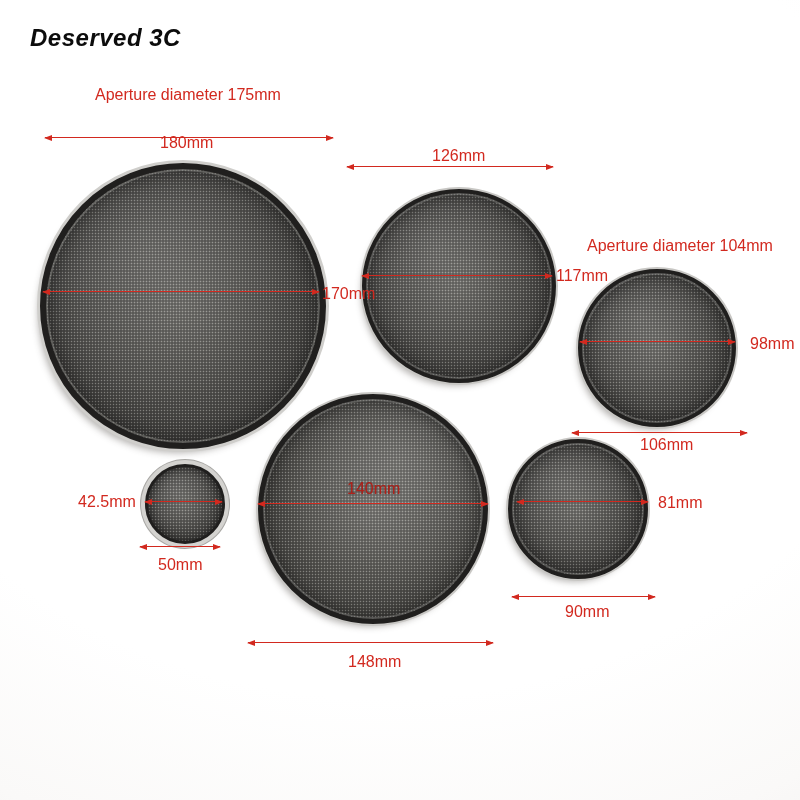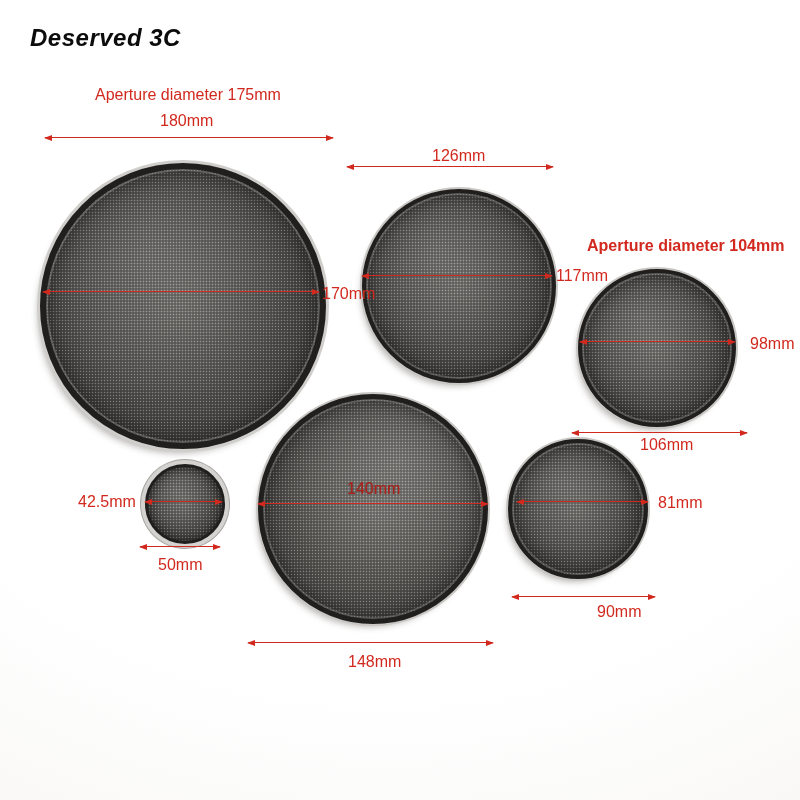--- a/index.html
+++ b/index.html
@@ -55,42 +55,42 @@
   .on-mesh{color:rgba(187,26,18,.88);text-shadow:0 0 1px rgba(40,0,0,.35);}
   
   .dim{position:absolute;height:0;border-top:1.5px solid var(--red,#d2291f);z-index:3;}
   .dim::before,.dim::after{
     content:"";position:absolute;top:-3.2px;width:0;height:0;
     border-top:3.5px solid transparent;border-bottom:3.5px solid transparent;
   }
   .dim::before{left:-1px;border-right:8px solid var(--red,#d2291f);}
   .dim::after{right:-1px;border-left:8px solid var(--red,#d2291f);}
   
-  .l-ap1{left:95px;top:86px;}   .l-out1{left:160px;top:112px;}
+  .l-ap1{left:95px;top:86px;}   .l-out1{left:160px;top:134px;}
   .a-out1{left:45px;top:137px;width:288px;}
   .l-in1{left:322px;top:285px;} .a-in1{left:43px;top:291px;width:276px;}
   
   .l-ap2{left:380px;top:111px;} .l-out2{left:432px;top:147px;}
   .a-out2{left:347px;top:166px;width:206px;}
   .l-in2{left:556px;top:267px;text-align:right;} .a-in2{left:362px;top:275px;width:190px;}
   
-  .l-ap3{left:587px;top:237px;font-weight:bold;} .l-in3{left:750px;top:335px;}
+  .l-ap3{left:587px;top:237px;} .l-in3{left:750px;top:335px;}
   .a-in3{left:580px;top:341px;width:155px;}
   .l-out3{left:640px;top:436px;} .a-out3{left:572px;top:432px;width:175px;}
   
   .l-in4{left:78px;top:493px;}  .a-in4{left:145px;top:501px;width:77px;}
   .l-out4{left:158px;top:556px;}.a-out4{left:140px;top:546px;width:80px;}
   .l-ap4{left:85px;top:579px;}
   
   .l-in5{left:347px;top:480px;text-align:center;} .a-in5{left:258px;top:503px;width:230px;}
   .l-out5{left:348px;top:653px;}.a-out5{left:248px;top:642px;width:245px;}
   .l-ap5{left:278px;top:686px;}
   
   .l-in6{left:658px;top:494px;} .a-in6{left:517px;top:501px;width:131px;}
-  .l-out6{left:565px;top:603px;margin-left:32px;}.a-out6{left:512px;top:596px;width:143px;}
+  .l-out6{left:565px;top:603px;}.a-out6{left:512px;top:596px;width:143px;}
   .l-ap6{left:525px;top:625px;}
 </style>
 </head>
 <body>
 
 <div class="canvas">
 
   <div class="brand">Deserved 3C</div>
 
   <div class="grille g1"></div>

